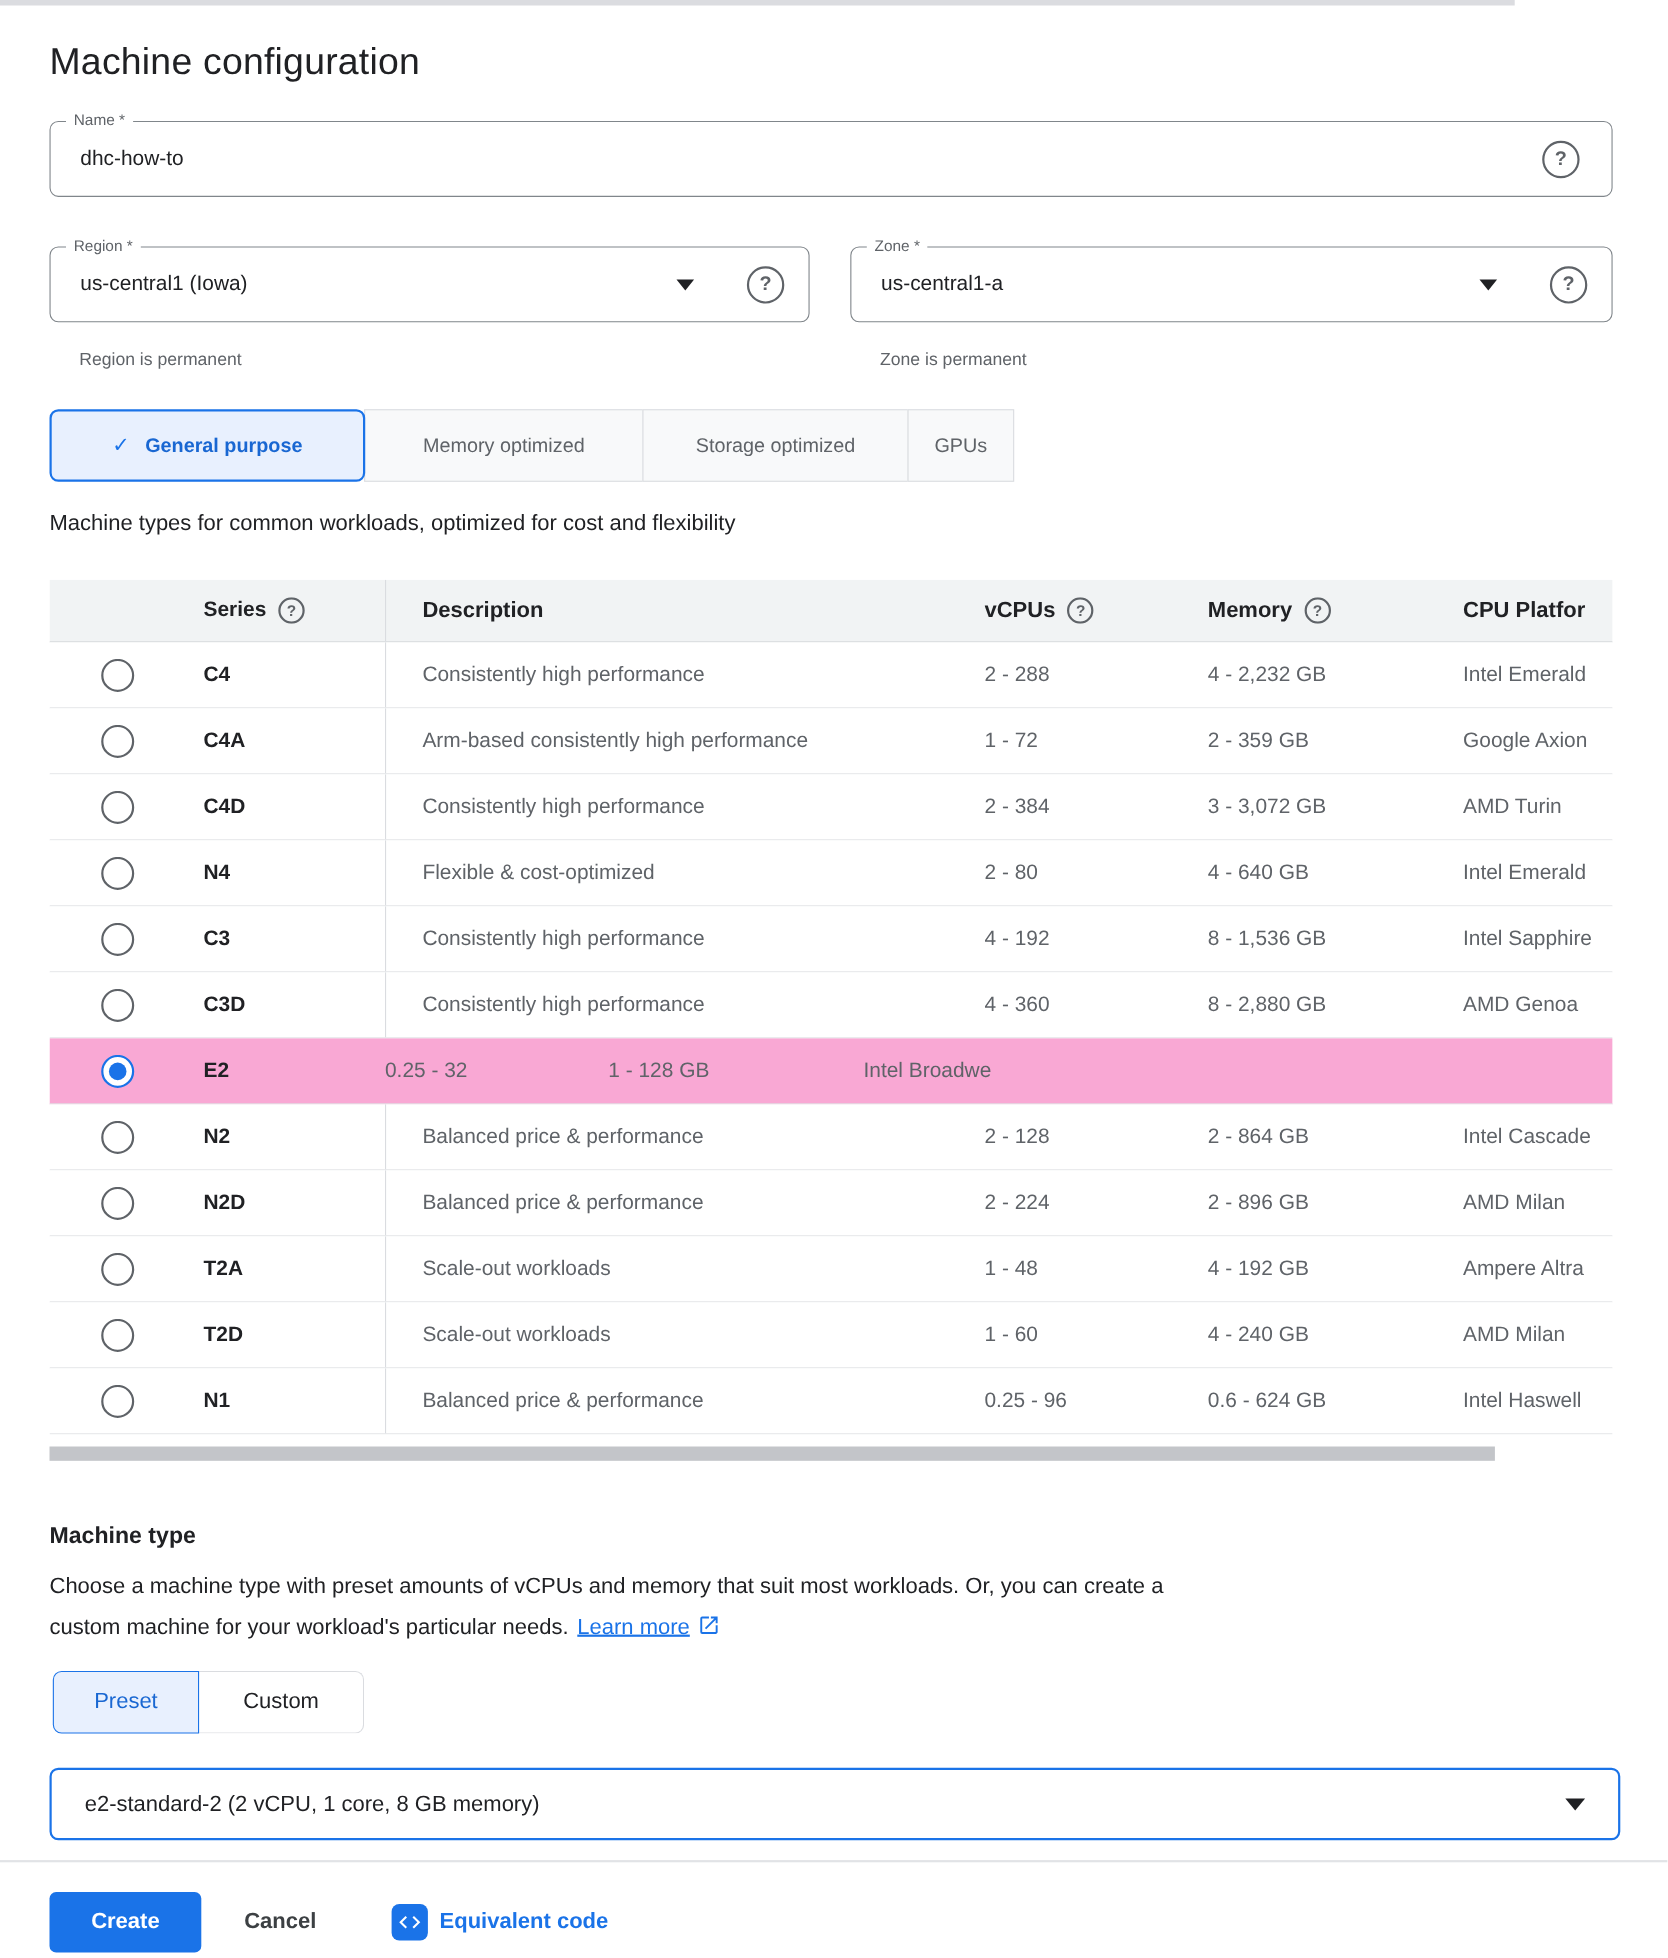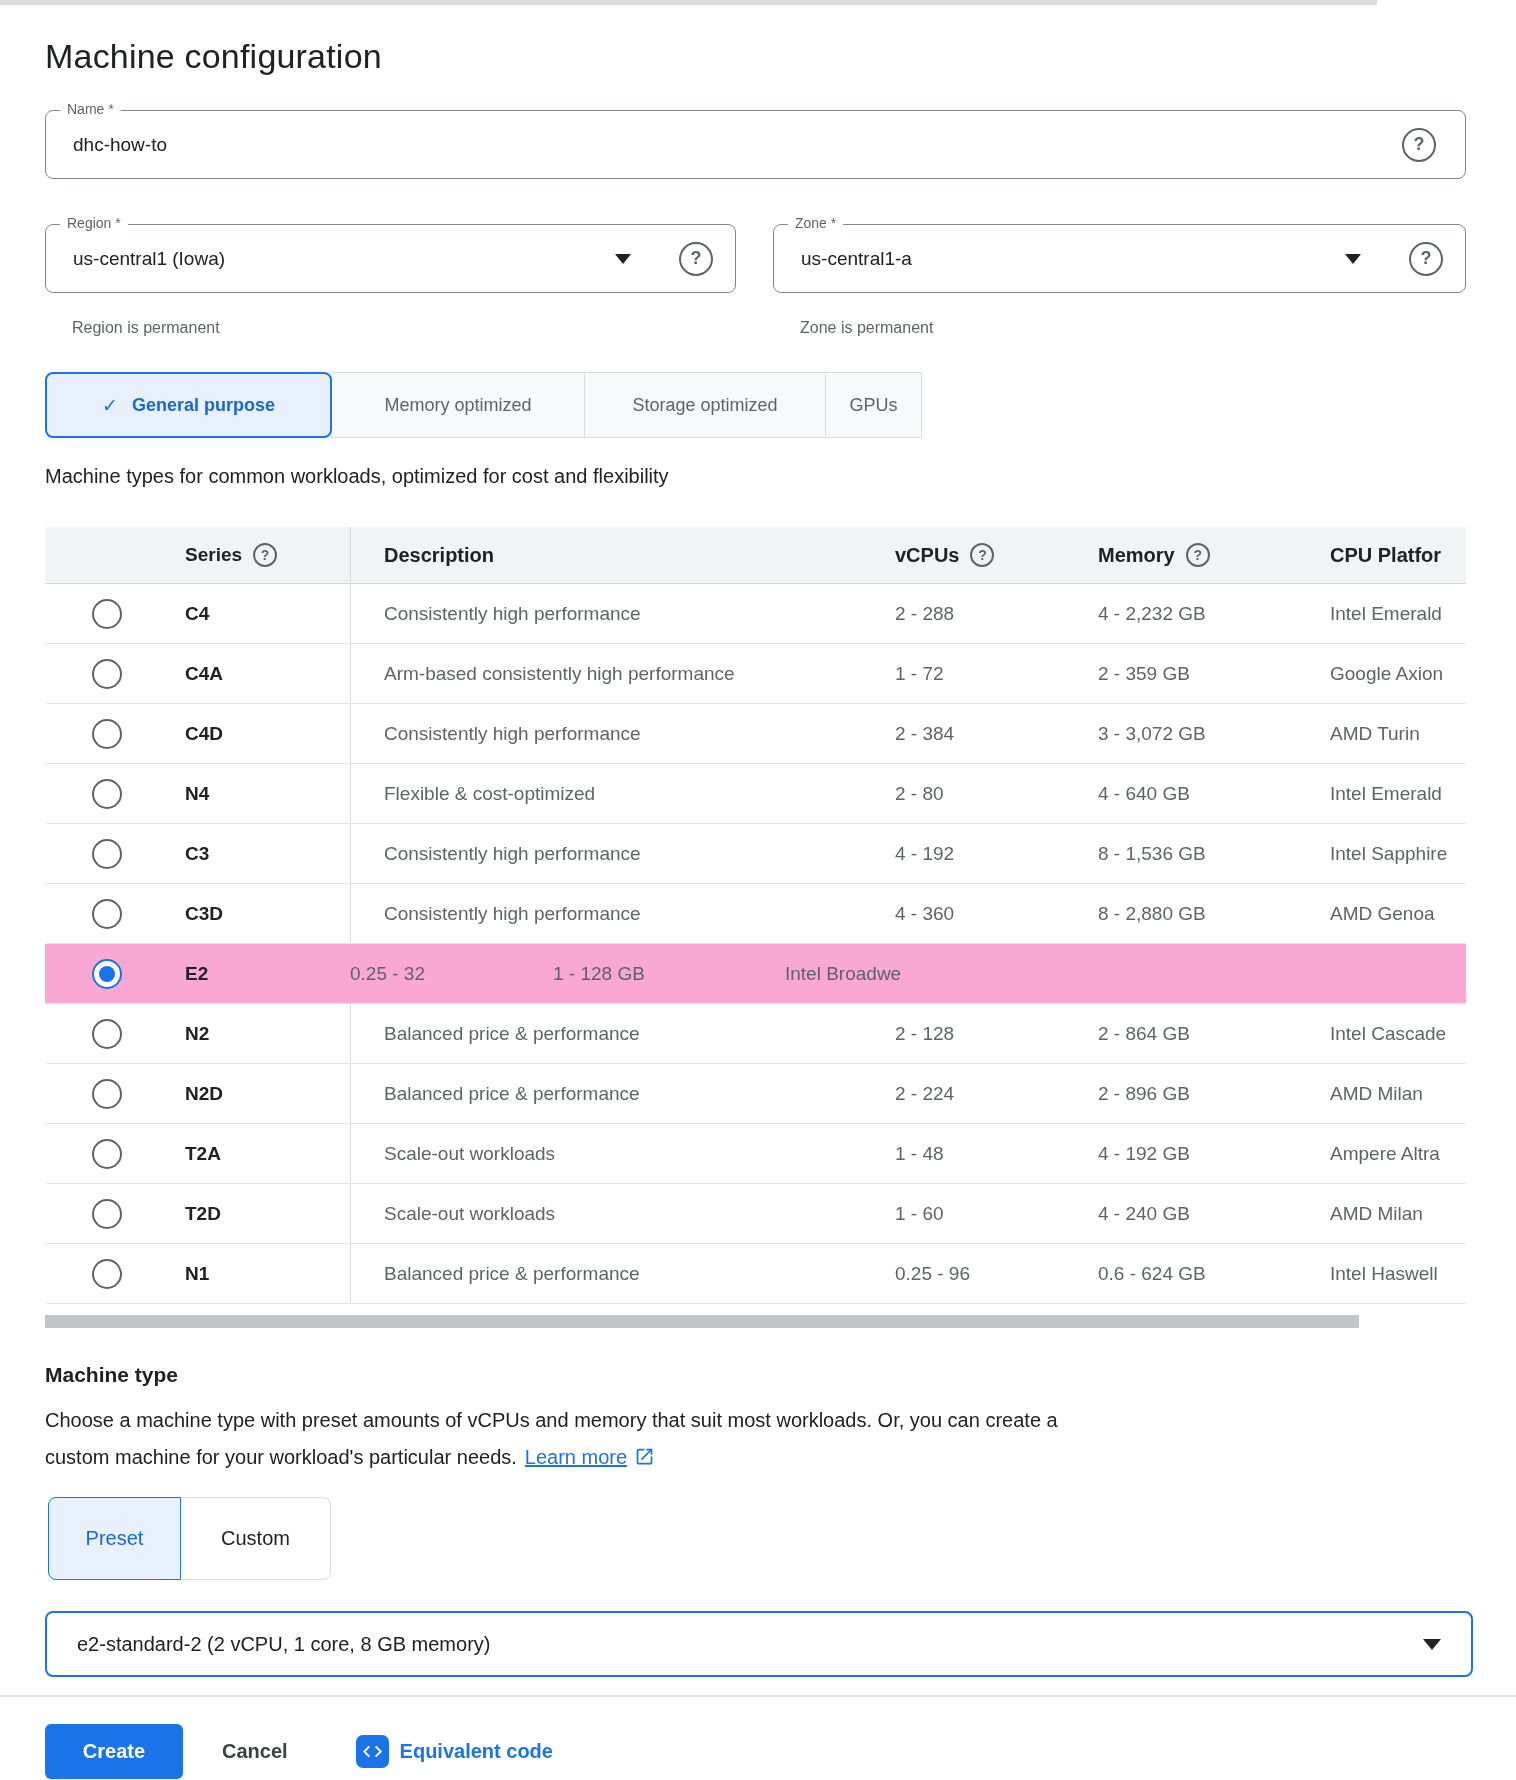--- a/index.html
+++ b/index.html
@@ -84,26 +84,26 @@
   .thead .c-desc, .thead .c-cpu { font-weight: 700; }
 
   .radio { width: 30px; height: 30px; border-radius: 50%; border: 2.5px solid #5f6368; display: block; position: relative; background: #fff; }
   .trow.selected .radio { border-color: #1a73e8; }
   .trow.selected .radio::after { content: ""; position: absolute; inset: 5px; border-radius: 50%; background: #1a73e8; }
 
   .hscroll { margin: 11px 0 0 45px; width: 1421px; height: 13px; }
   .hscroll .thumb { width: 1314px; height: 13px; background: #c3c5c9; }
 
   
-  .mt-heading { margin: 35px 0 0 45px; font-size: 21px; font-weight: 700; color: #202124; }
+  .mt-heading { margin: 57px 0 0 45px; font-size: 21px; font-weight: 700; color: #202124; }
   .mt-desc { margin: 15px 0 0 45px; width: 1310px; font-size: 20px; line-height: 37px; color: #202124; }
   .learn-more { color: #1a73e8; text-decoration: underline; cursor: pointer; margin-left: 8px; }
   .ext-icon { width: 21px; height: 21px; fill: #1a73e8; vertical-align: -3px; margin-left: 7px; }
 
-  .seg { display: inline-flex; margin: 21px 0 0 48px; height: 83px; }
+  .seg { display: inline-flex; margin: 21px 0 0 48px; height: 57px; }
   .seg-btn { display: flex; align-items: center; justify-content: center; font-size: 20px; cursor: pointer; }
   .seg-preset {
     width: 133px; background: #e8f0fe; border: 1.5px solid #1a73e8;
     border-radius: 8px 0 0 8px; color: #1967d2; font-weight: 400; z-index: 2;
   }
   .seg-custom {
     width: 150px; background: #fff; border: 1px solid #dadce0; border-left: none;
     border-radius: 0 8px 8px 0; color: #202124;
   }
 

